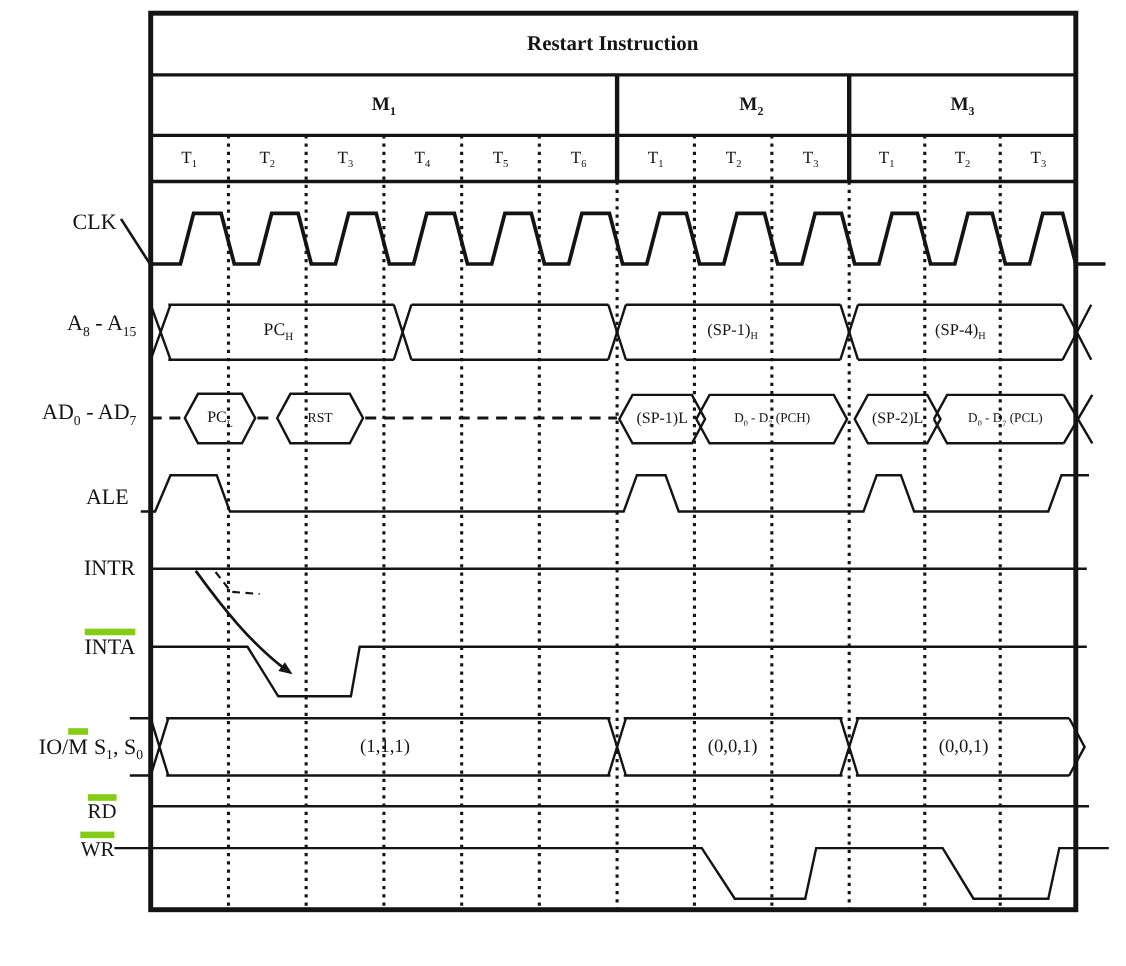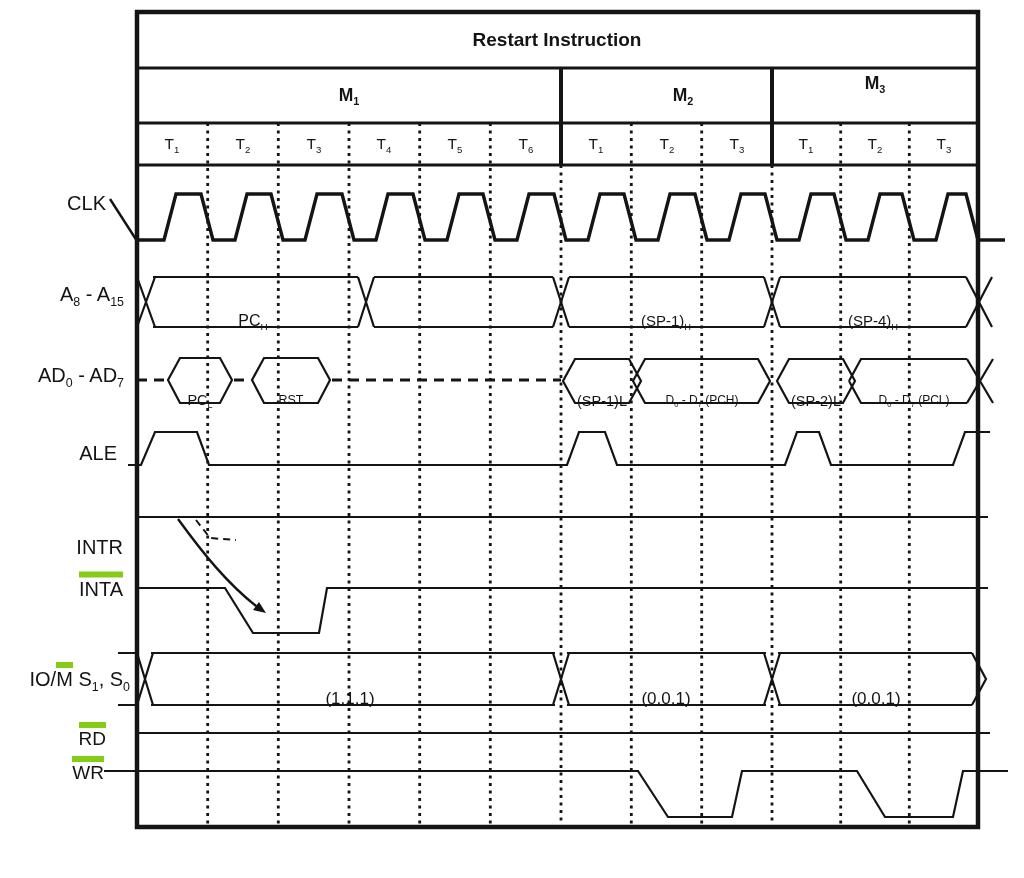--- a/index.html
+++ b/index.html
@@ -1,25 +1,25 @@
 <!DOCTYPE html>
 <html><head>
 <meta charset="utf-8">
 <style>
   html,body{margin:0;padding:0;background:#ffffff;}
   .stage{position:relative;width:1024px;height:876px;background:#ffffff;
-         font-family:Liberation Sans, sans-serif;color:#141414;overflow:hidden;}
+         font-family:Liberation Serif, serif;color:#141414;overflow:hidden;}
   svg{position:absolute;left:0;top:0;}
   .txt{position:absolute;white-space:nowrap;}
   .ctr{transform:translate(-50%,-50%);}
   .sig{transform:translateY(-50%);font-size:20px;}
   .hdr{font-weight:bold;font-size:19px;}
   .mlbl{font-weight:bold;font-size:17.5px;}
   .tlbl{font-size:15.5px;}
-  .bus{transform:translate(-50%,-50%);margin-top:20px;}
+  .bus{transform:translate(-50%,-50%);}
   .cap{font-weight:bold;font-size:21.5px;}
   sub{font-size:0.62em;}
   .ovl{display:inline-block;border-top:6px solid #84cc16;padding-top:1px;line-height:1.02;}
   .sp{margin-left:0.28em;}
 </style>
 </head>
 <body>
 
 <div class="stage">
 
@@ -98,40 +98,40 @@
 
     <g>
       <path stroke-width="2.2" d="M104 771 H638 L668 817 H732 L742 771 H857 L885 817 H953 L963 771 H1008"></path>
     </g>
   </svg>
 
   <div class="txt ctr hdr" style="left:557px;top:40px;">Restart Instruction</div>
 
   <div class="txt ctr mlbl" style="left:349px;top:96px;"><span>M</span><sub>1</sub></div>
   <div class="txt ctr mlbl" style="left:667px;top:96px;margin-left:16px;"><span>M</span><sub>2</sub></div>
-  <div class="txt ctr mlbl" style="left:875px;top:84px;"><span>M</span><sub>3</sub></div>
+  <div class="txt ctr mlbl" style="left:875px;top:96px;"><span>M</span><sub>3</sub></div>
 
   <div class="txt ctr tlbl" style="left:172px;top:145px;"><span>T</span><sub>1</sub></div>
   <div class="txt ctr tlbl" style="left:243px;top:145px;"><span>T</span><sub>2</sub></div>
   <div class="txt ctr tlbl" style="left:314px;top:145px;"><span>T</span><sub>3</sub></div>
   <div class="txt ctr tlbl" style="left:384px;top:145px;"><span>T</span><sub>4</sub></div>
   <div class="txt ctr tlbl" style="left:455px;top:145px;"><span>T</span><sub>5</sub></div>
   <div class="txt ctr tlbl" style="left:526px;top:145px;"><span>T</span><sub>6</sub></div>
   <div class="txt ctr tlbl" style="left:596px;top:145px;"><span>T</span><sub>1</sub></div>
   <div class="txt ctr tlbl" style="left:667px;top:145px;"><span>T</span><sub>2</sub></div>
   <div class="txt ctr tlbl" style="left:737px;top:145px;"><span>T</span><sub>3</sub></div>
   <div class="txt ctr tlbl" style="left:806px;top:145px;"><span>T</span><sub>1</sub></div>
   <div class="txt ctr tlbl" style="left:875px;top:145px;"><span>T</span><sub>2</sub></div>
   <div class="txt ctr tlbl" style="left:944px;top:145px;"><span>T</span><sub>3</sub></div>
 
   <div class="txt sig" style="right:918px;top:203px;">CLK</div>
   <div class="txt sig" style="right:900px;top:296px;"><span>A</span><sub>8</sub><span> - A</span><sub>15</sub></div>
   <div class="txt sig" style="right:900px;top:377px;"><span>AD</span><sub>0</sub><span> - AD</span><sub>7</sub></div>
   <div class="txt sig" style="right:907px;top:453px;">ALE</div>
-  <div class="txt sig" style="right:901px;top:517px;margin-top:30px;">INTR</div>
+  <div class="txt sig" style="right:901px;top:517px;">INTR</div>
   <div class="txt sig" style="right:901px;top:586px;"><span class="ovl">INTA</span></div>
   <div class="txt sig" style="right:894px;top:678px;"><span>IO/</span><span class="ovl">M</span><span class="sp">S</span><sub>1</sub><span>, S</span><sub>0</sub></div>
   <div class="txt sig" style="right:918px;top:736px;font-size:19px;margin-left:23px;"><span class="ovl">RD</span></div>
   <div class="txt sig" style="right:920px;top:770px;font-size:19px;"><span class="ovl">WR</span></div>
 
   <div class="txt bus" style="left:253px;top:302px;font-size:16px;"><span>PC</span><sub>H</sub></div>
   <div class="txt bus" style="left:666px;top:302px;font-size:15px;"><span>(SP-1)</span><sub>H</sub></div>
   <div class="txt bus" style="left:873px;top:302px;font-size:15px;"><span>(SP-4)</span><sub>H</sub></div>
 
   <div class="txt bus" style="left:200px;top:381px;font-size:14.5px;"><span>PC</span><sub>L</sub></div>

